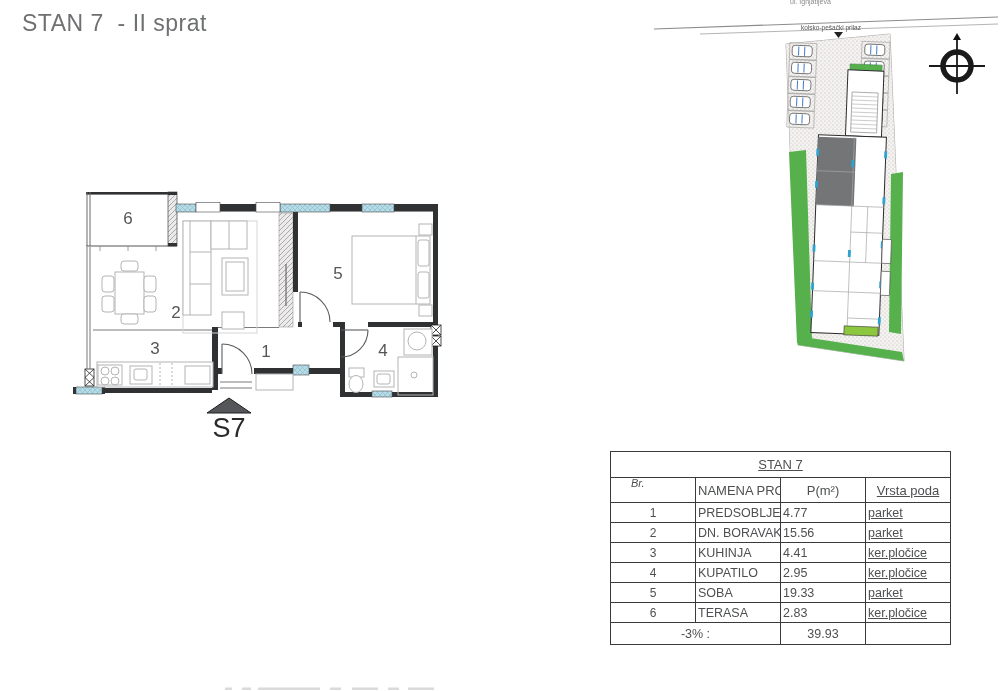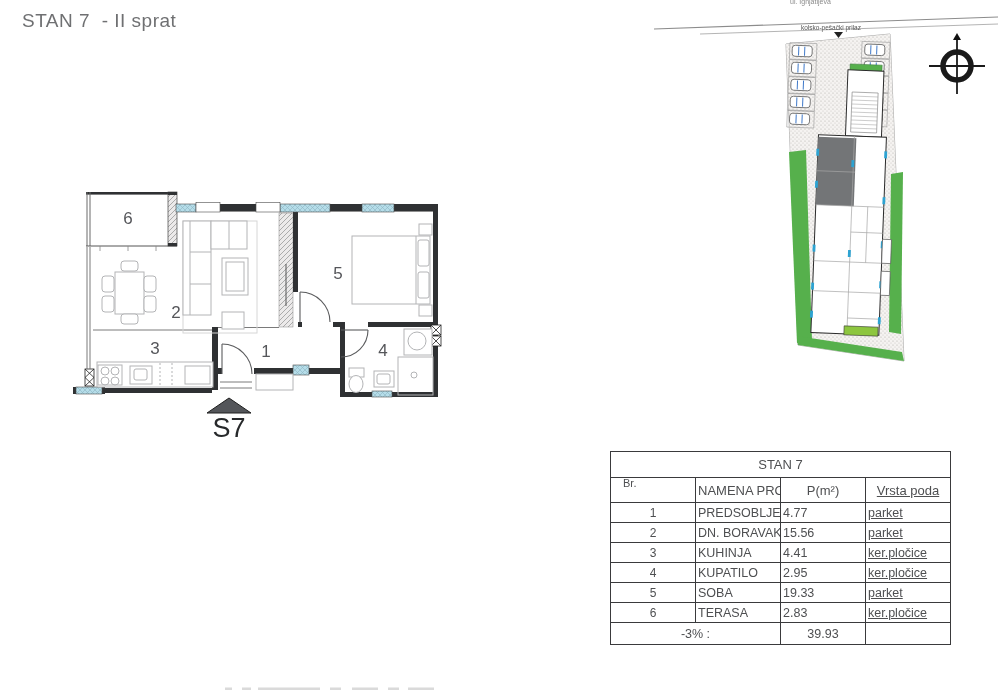--- a/index.html
+++ b/index.html
@@ -1,31 +1,31 @@
 <!DOCTYPE html>
 <html><head>
 <meta charset="utf-8">
 <style>
   html,body{margin:0;padding:0;background:#ffffff;}
   .page{position:relative;width:1000px;height:691px;background:#ffffff;overflow:hidden;
         font-family:"Liberation Sans",sans-serif;}
-  .page-title{position:absolute;left:22px;top:10px;font-size:19px;color:#6f7072;
+  .page-title{position:absolute;left:22px;top:10px;font-size:23px;color:#6f7072;
               letter-spacing:.5px;white-space:pre;}
   svg{position:absolute;left:0;top:0;}
   
   .area-table{position:absolute;left:610px;top:451px;width:341px;border-collapse:collapse;
               table-layout:fixed;font-size:12.5px;color:#4e4f51;}
   .area-table td{border:1px solid #3a3a3c;overflow:hidden;white-space:nowrap;padding:0 2px;}
   .area-table .c-br{width:16px;text-align:center;white-space:normal;line-height:10px;font-size:11.5px;}
   .area-table .c-name{width:192px;}
   .area-table .c-area{width:67px;}
   .area-table .c-floor{width:66px;text-decoration:underline;}
-  .t-title td{height:25px;text-align:center;font-size:13px;}
+  .t-title td{height:25px;text-align:center;font-size:13px;text-decoration:underline;}
   .t-head td{height:24px;text-align:center;font-size:13px;}
-  .t-head .c-br{font-size:11px;vertical-align:top;text-align:left;padding-left:12px;}
+  .t-head .c-br{font-size:11px;vertical-align:top;text-align:left;padding-left:20px;font-style:italic;}
   .t-row td{height:19px;}
   .t-row .c-br{font-size:12px;}
   .t-sum td{height:21px;text-align:center;}
 </style>
 </head>
 <body>
 
 <div class="page">
 
   <div class="page-title">STAN 7  - II sprat</div>

